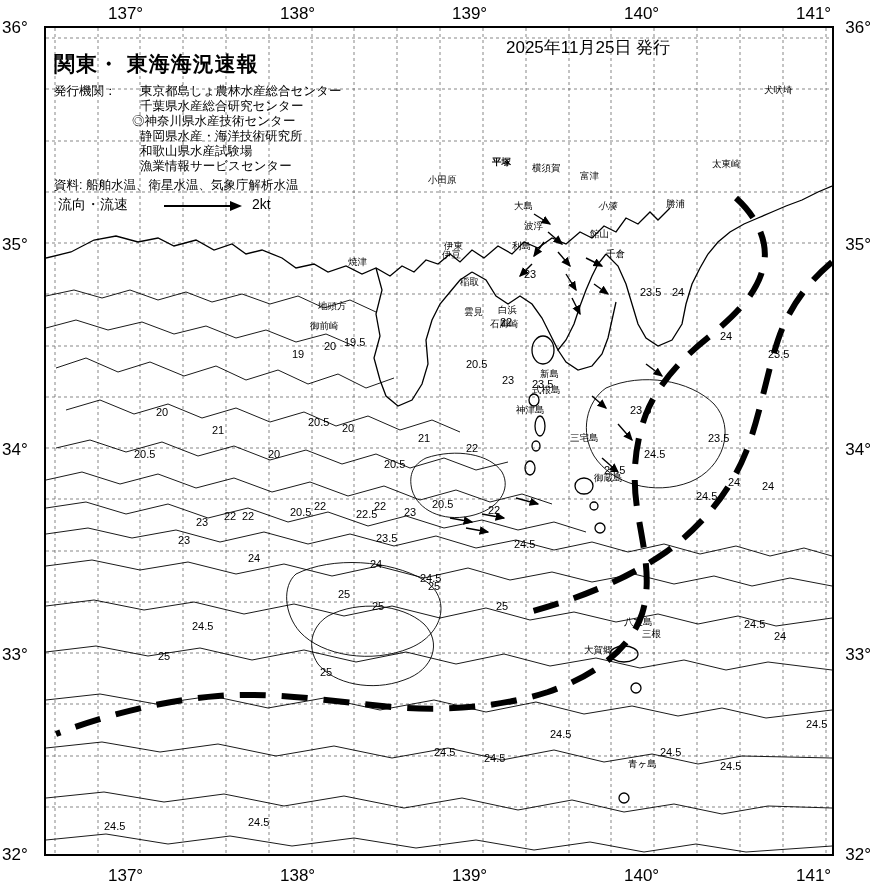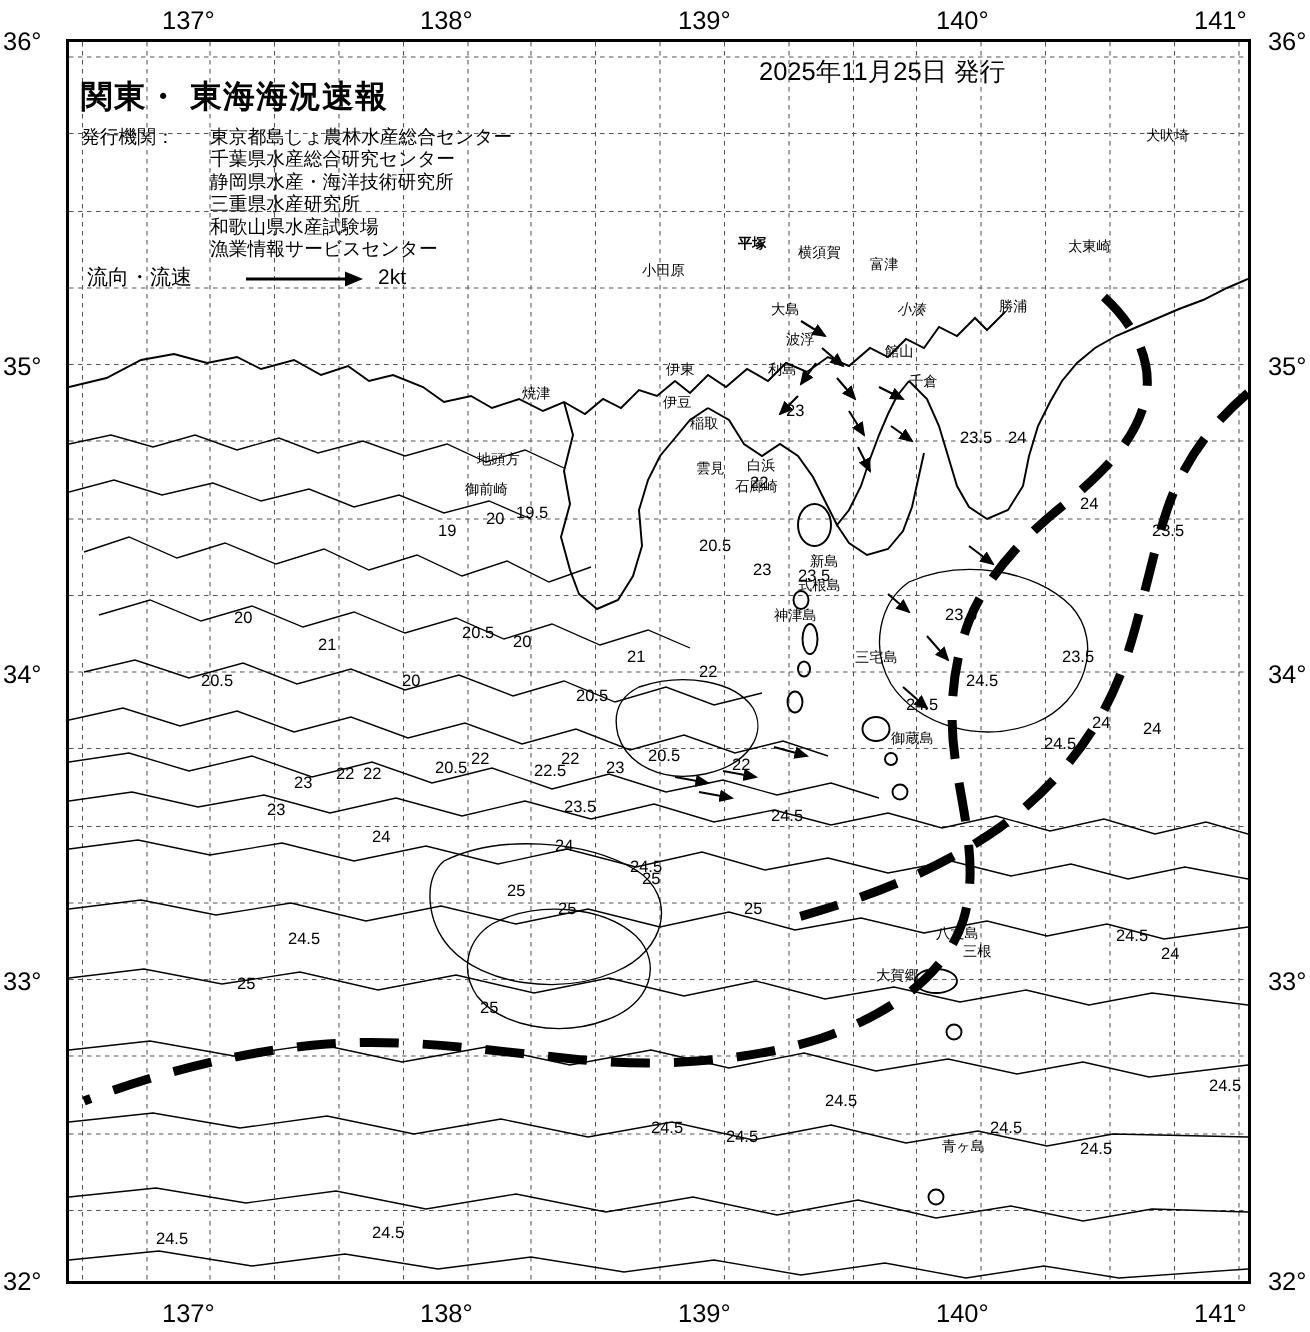--- a/index.html
+++ b/index.html
@@ -247,29 +247,29 @@
       <div class="pname" style="left:444px;top:290px;">石廊崎</div>
       <div class="pname" style="left:272px;top:272px;">地頭方</div>
       <div class="pname" style="left:264px;top:292px;">御前崎</div>
       <div class="pname" style="left:452px;top:276px;">白浜</div>
       <div class="pname" style="left:418px;top:278px;">雲見</div>
       <div class="pname" style="left:414px;top:248px;">稲取</div>
       <div class="pname" style="left:494px;top:340px;">新島</div>
       <div class="pname" style="left:486px;top:356px;">式根島</div>
       <div class="pname" style="left:470px;top:376px;">神津島</div>
       <div class="pname" style="left:524px;top:404px;">三宅島</div>
-      <div class="pname" style="left:548px;top:458px;">御蔵島</div>
+      <div class="pname" style="left:548px;top:444px;">御蔵島</div>
       <div class="pname" style="left:578px;top:588px;">八丈島</div>
       <div class="pname" style="left:596px;top:600px;">三根</div>
       <div class="pname" style="left:538px;top:616px;">大賀郷</div>
       <div class="pname" style="left:582px;top:730px;">青ヶ島</div>
       <div class="pname" style="left:468px;top:172px;">大島</div>
       <div class="pname" style="left:478px;top:192px;">波浮</div>
       <div class="pname" style="left:466px;top:212px;">利島</div>
-      <div class="pname" style="left:396px;top:234px;text-align:right;">伊豆</div>
+      <div class="pname" style="left:396px;top:221px;text-align:right;">伊豆</div>
 
       <div class="clabel" style="left:594px;top:258px;">23.5</div>
       <div class="clabel" style="left:626px;top:258px;">24</div>
       <div class="clabel" style="left:674px;top:302px;">24</div>
       <div class="clabel" style="left:722px;top:320px;">23.5</div>
       <div class="clabel" style="left:584px;top:376px;">23.5</div>
       <div class="clabel" style="left:662px;top:404px;">23.5</div>
       <div class="clabel" style="left:682px;top:448px;">24</div>
       <div class="clabel" style="left:716px;top:452px;">24</div>
       <div class="clabel" style="left:650px;top:462px;">24.5</div>
@@ -326,24 +326,25 @@
       <div class="clabel" style="left:478px;top:240px;">23</div>
       <div class="clabel" style="left:454px;top:288px;">22</div>
 
       <div id="hdr">
         <div id="title">関東・ 東海海況速報</div>
         <div style="height:6px;"></div>
         <div class="orgrow">
           <span class="orglabel">発行機関：</span><span class="orglist">東京都島しょ農林水産総合センター</span>
         </div>
         <div class="orgrow"><span class="orglabel"></span><span class="orglist">千葉県水産総合研究センター</span></div>
+        <div class="orgrow"><span class="orglabel" style="width:78px;"></span><span class="orglist">◎神奈川県水産技術センター</span></div>
         <div class="orgrow"><span class="orglabel"></span><span class="orglist">静岡県水産・海洋技術研究所</span></div>
-        <div class="orgrow"><span class="orglabel"></span><span class="orglist">三重県水産研究所</span></div>
         <div class="orgrow"><span class="orglabel"></span><span class="orglist">和歌山県水産試験場</span></div>
         <div class="orgrow"><span class="orglabel"></span><span class="orglist">漁業情報サービスセンター</span></div>
+        <div id="srcline">資料: 船舶水温、衛星水温、気象庁解析水温</div>
         <div id="flowrow">
           <span id="flowlabel">流向・流速</span>
           <span id="arrowbox">
             <svg width="78" height="12" viewBox="0 0 78 12">
                 <line x1="0" y1="6" x2="68" y2="6" stroke="#000" stroke-width="2"></line>
                 <path d="M66,1 L78,6 L66,11 z" fill="#000"></path>
               </svg>
           </span>
           <span id="kt">2kt</span>
         </div>

